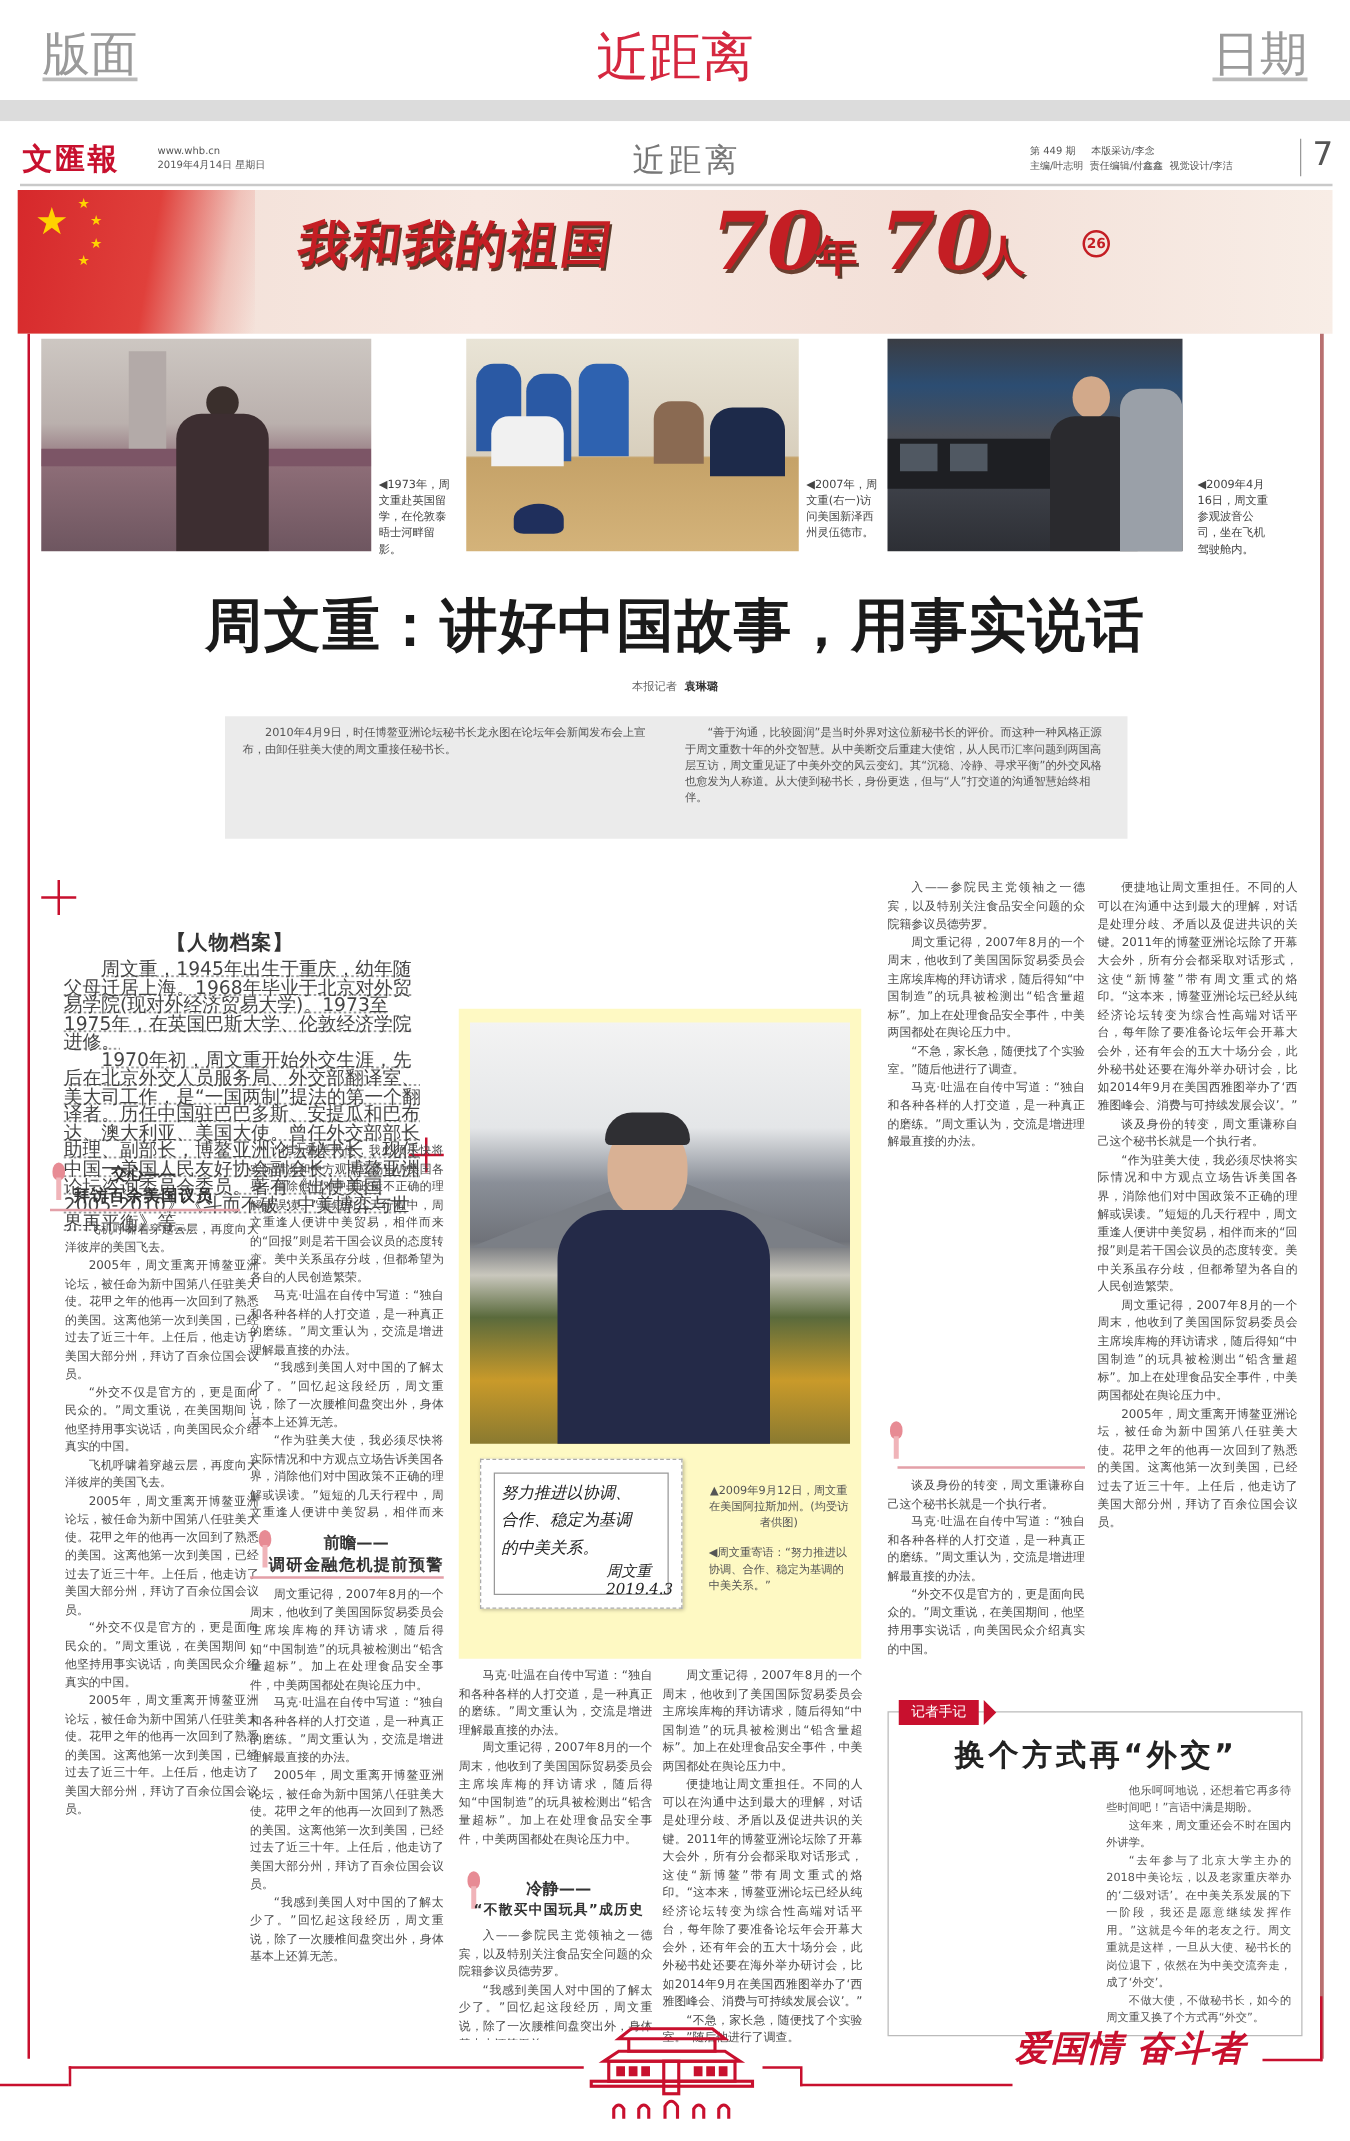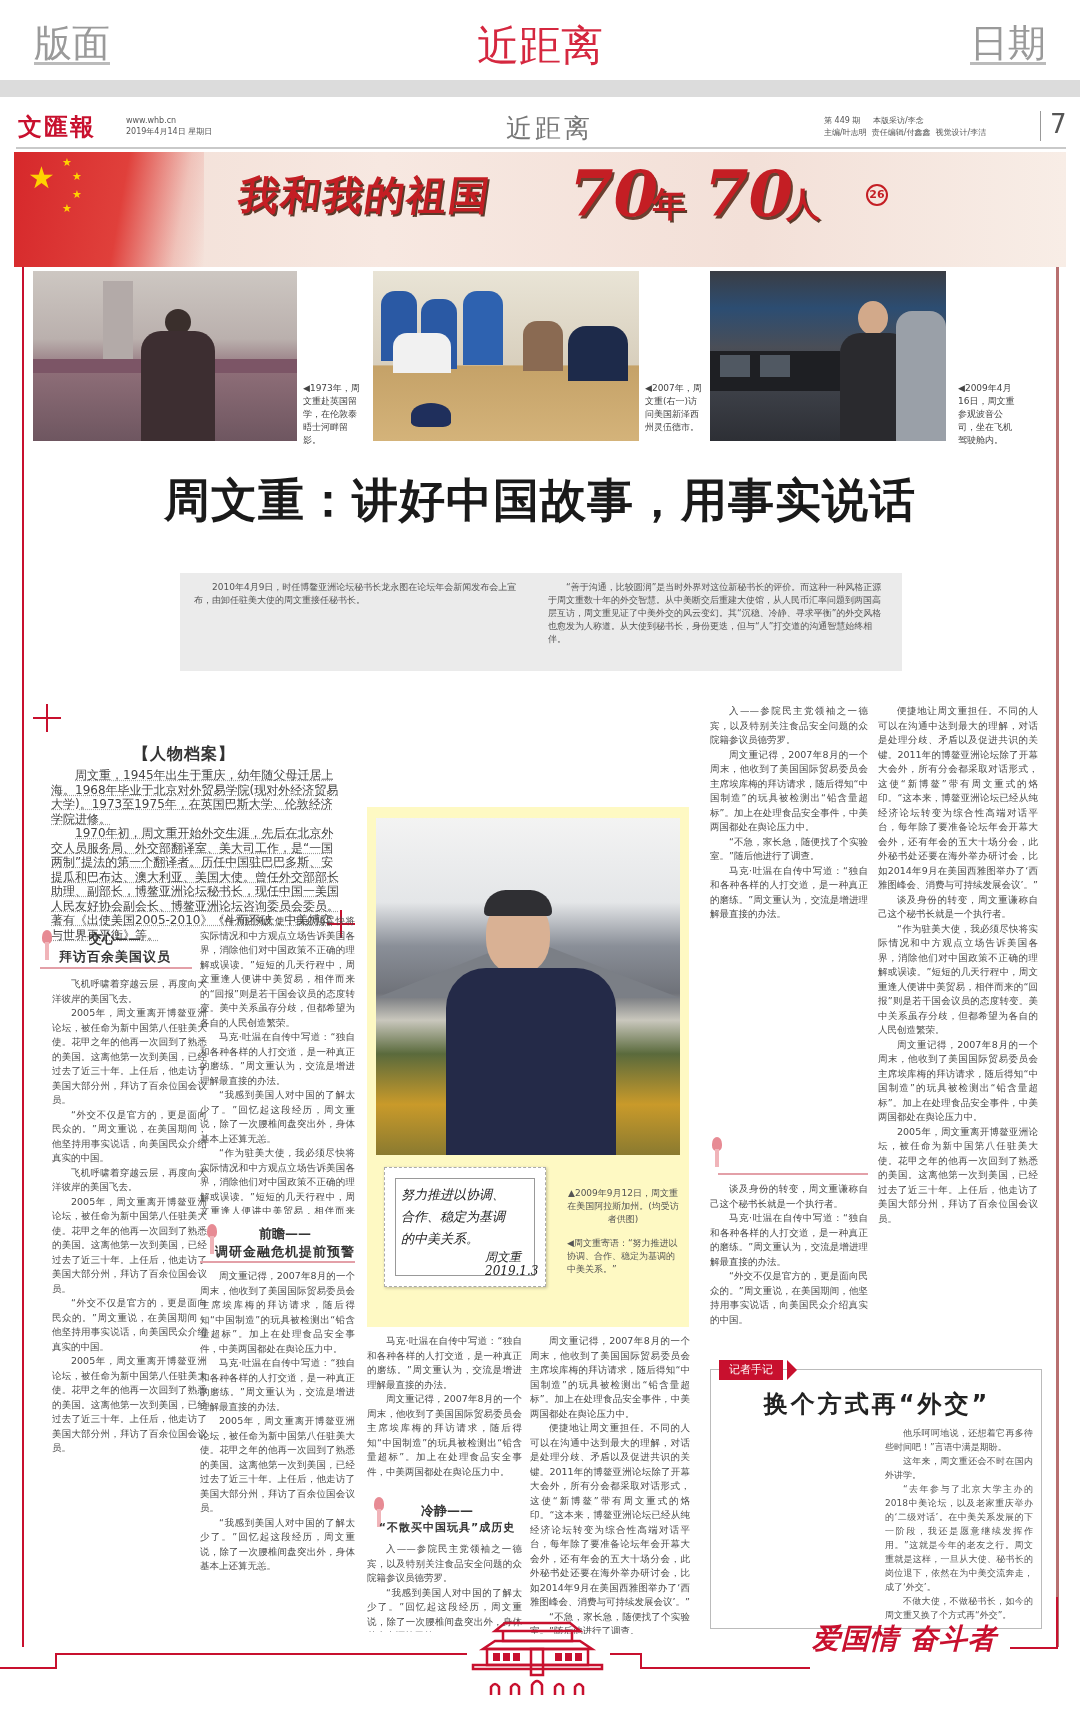--- a/index.html
+++ b/index.html
@@ -61,21 +61,21 @@
   .lead-col { flex: 1; font-size: 9px; line-height: 13px; color: #555; }
   .lead-col p { text-indent: 2em; }
 
   
   .profile { position: absolute; left: 33px; top: 607px; width: 306px; height: 216px; }
   .cross { position: absolute; width: 28px; height: 28px; }
   .cross::before, .cross::after { content: ""; position: absolute; background: #c8102e; }
   .cross::before { left: 0; top: 13px; width: 28px; height: 2px; }
   .cross::after { left: 13px; top: 0; width: 2px; height: 28px; }
   .profile-title { position: absolute; left: 100px; top: 40px; font-size: 16px; font-weight: bold; color: #333; letter-spacing: 1px; }
-  .profile-text { position: absolute; left: 18px; top: 64px; width: 290px; font-size: 12px; line-height: 14.5px; color: #444; }
+  .profile-text { position: absolute; left: 18px; top: 64px; width: 290px; font-size: 15px; line-height: 14.5px; color: #444; }
   .profile-text p { text-indent: 2em; text-decoration: underline dotted #999; }
 
   
   .subhead { position: absolute; text-align: center; font-weight: bold; color: #333; }
   .subhead .s1 { font-size: 13px; display: block; }
   .subhead .s2 { font-size: 13px; display: block; letter-spacing: 1px; }
   .subhead-rule { position: absolute; height: 2px; background: #e3a0a8; }
   .torch { position: absolute; width: 16px; height: 30px; }
   .torch::before { content: ""; position: absolute; left: 4px; top: 0; width: 10px; height: 14px; background: #e78b94; border-radius: 50% 50% 40% 40%; }
   .torch::after { content: ""; position: absolute; left: 7px; top: 12px; width: 4px; height: 18px; background: #f0b4b9; }
@@ -173,20 +173,21 @@
     <div class="fig" style="left:0;top:80px;width:130px;height:40px;background:#1e1f23;"></div>
     <div class="fig" style="left:10px;top:84px;width:30px;height:22px;background:#505862;"></div>
     <div class="fig" style="left:50px;top:84px;width:30px;height:22px;background:#505862;"></div>
     <div class="fig" style="left:148px;top:30px;width:30px;height:34px;border-radius:50%;background:#d2a98a;"></div>
     <div class="fig" style="left:130px;top:62px;width:70px;height:108px;background:#2a2a2e;border-radius:20px 20px 0 0;"></div>
     <div class="fig" style="left:186px;top:40px;width:50px;height:130px;background:#9aa0a8;border-radius:16px 16px 0 0;"></div>
   </div>
   <div class="caption-sm" style="left:958px;top:285px;width:60px;">◀2009年4月16日，周文重参观波音公司，坐在飞机驾驶舱内。</div>
 
   <div class="headline">周文重：讲好中国故事，用事实说话</div>
+  <div class="byline"><span>本报记者</span><b>袁琳璐</b></div>
 
   <div class="lead-box">
     <div class="lead-col">
       <p>2010年4月9日，时任博鳌亚洲论坛秘书长龙永图在论坛年会新闻发布会上宣布，由卸任驻美大使的周文重接任秘书长。</p>
     </div>
     <div class="lead-col">
       <p>“善于沟通，比较圆润”是当时外界对这位新秘书长的评价。而这种一种风格正源于周文重数十年的外交智慧。从中美断交后重建大使馆，从人民币汇率问题到两国高层互访，周文重见证了中美外交的风云变幻。其“沉稳、冷静、寻求平衡”的外交风格也愈发为人称道。从大使到秘书长，身份更迭，但与“人”打交道的沟通智慧始终相伴。</p>
     </div>
   </div>
 
@@ -245,21 +246,21 @@
     </div>
     <div class="note-card">
       <div class="note-inner"></div>
       <div class="note-text">
         <div>努力推进以协调、</div>
         <div>合作、稳定为基调</div>
         <div>的中美关系。</div>
       </div>
       <div class="note-sign">
         <div>周文重</div>
-        <div>2019.1.3</div>
+        <div>2019.4.3</div>
       </div>
     </div>
     <div class="center-cap" style="top:380px;text-align:center;">▲2009年9月12日，周文重在美国阿拉斯加州。(均受访者供图)</div>
     <div class="center-cap" style="top:430px;">◀周文重寄语：“努力推进以协调、合作、稳定为基调的中美关系。”</div>
   </div>
 
   <div class="col" style="left:367px;top:1237px;width:155px;height:160px;">
     <p>马克·吐温在自传中写道：“独自和各种各样的人打交道，是一种真正的磨练。”周文重认为，交流是增进理解最直接的办法。</p>
     <p>周文重记得，2007年8月的一个周末，他收到了美国国际贸易委员会主席埃库梅的拜访请求，随后得知“中国制造”的玩具被检测出“铅含量超标”。加上在处理食品安全事件，中美两国都处在舆论压力中。</p>
   </div>

